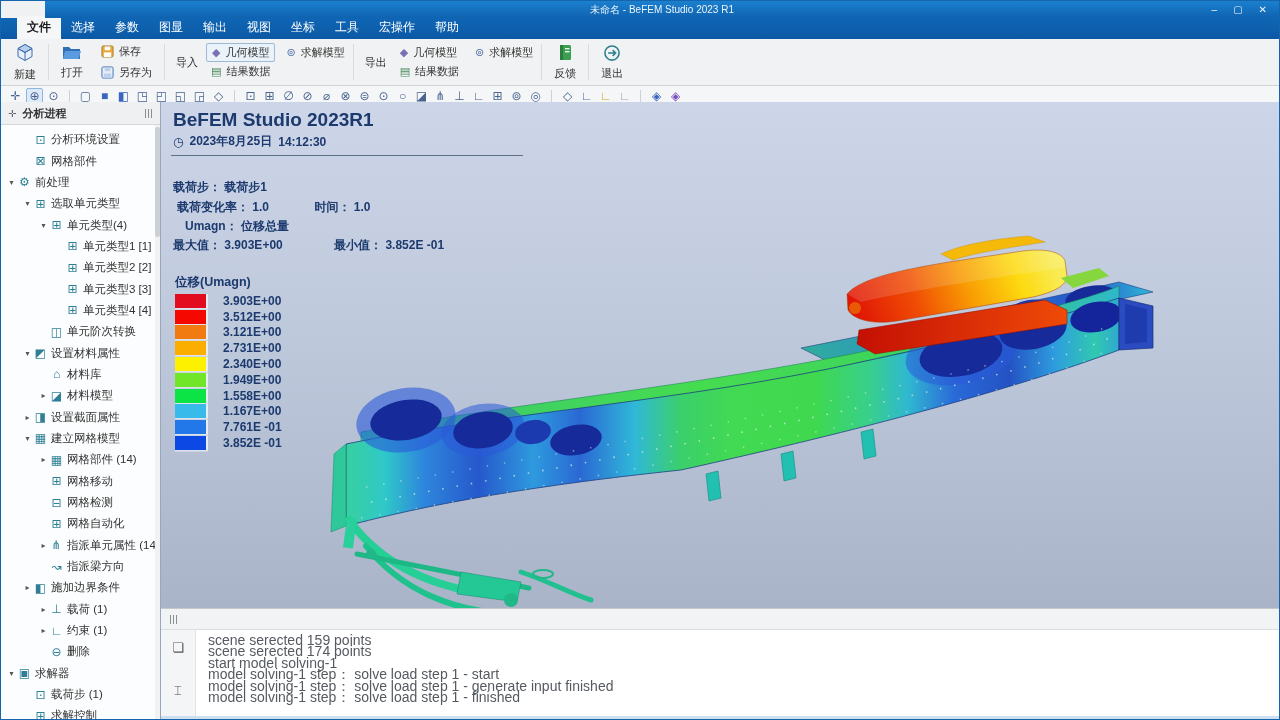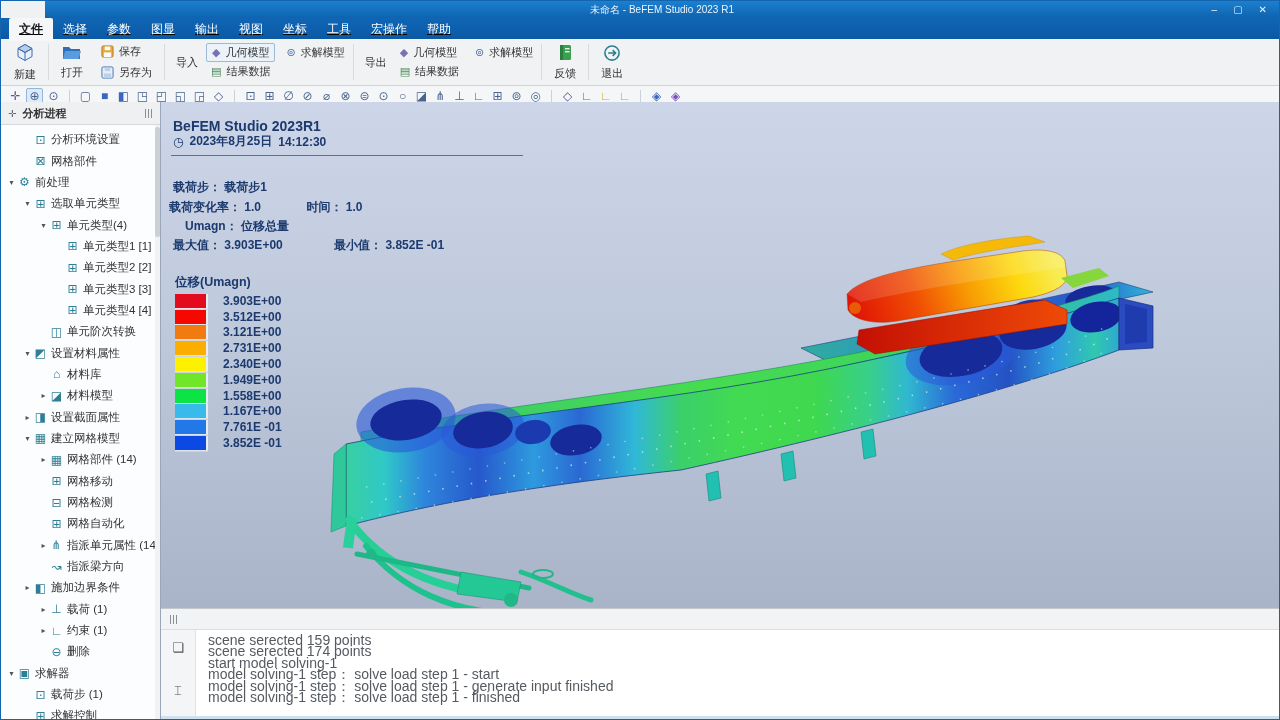--- a/index.html
+++ b/index.html
@@ -6,21 +6,21 @@
   body{font-family:"Liberation Sans","DejaVu Sans",sans-serif;}
   .app{position:relative;width:1280px;height:720px;overflow:hidden;background:#f0f1f2;border:1px solid #1565ae;box-sizing:border-box;}
 
   
   .titlebar{height:17px;background:linear-gradient(180deg,#1b80cf,#0f63b0);position:relative;display:flex;align-items:center;color:#eaf4fc;margin-left:44px;}
   .titlebar .title{position:absolute;left:0;right:0;text-align:center;font-size:10px;}
   .win-controls{margin-left:auto;display:flex;gap:16px;padding-right:12px;font-size:10px;z-index:2;}
   .win-controls span{cursor:default;}
 
   
-  .menubar{height:21px;background:linear-gradient(180deg,#0f66b5,#0c59a5);display:flex;align-items:flex-start;padding-left:8px;text-decoration:underline;}
+  .menubar{height:21px;background:linear-gradient(180deg,#0f66b5,#0c59a5);display:flex;align-items:flex-end;padding-left:16px;}
   .menu-item{color:#fff;font-size:12px;padding:3px 10px 3px 10px;}
   .menu-item.active{background:#f4f6f7;color:#1a1a1a;border-radius:2px 2px 0 0;font-weight:bold;}
 
   
   .ribbon{height:42px;background:#f1f2f3;border-bottom:1px solid #d0d4d8;display:flex;align-items:stretch;padding:2px 4px;}
   .rb-big{display:flex;flex-direction:column;align-items:center;justify-content:center;gap:4px;padding:1px 9px;font-size:11px;color:#333;}
   .rb-sep{width:1px;background:#d9dcdf;margin:3px 3px;}
   .rb-stack{display:flex;flex-direction:column;justify-content:center;gap:4px;padding:0 4px;}
   .rb-small{display:flex;align-items:center;gap:5px;font-size:11px;color:#333;padding:1px 5px;}
   .rb-small.boxed{border:1px solid #9db9d6;background:#eaf2fa;border-radius:2px;}
@@ -49,27 +49,27 @@
   .tr-ico{width:15px;font-size:12px;color:#2e7f96;text-align:center;margin-right:3px;flex:0 0 auto;}
   .tr-swatch{width:9px;height:9px;margin-left:5px;border:1px solid rgba(0,0,0,.15);flex:0 0 auto;}
   .sb-scroll{position:absolute;right:0;top:0;bottom:0;width:5px;background:#f1f2f3;}
   .sb-thumb{position:absolute;top:2px;right:0;width:5px;height:110px;background:#ccd1d6;border-radius:2px;}
 
   .right{flex:1;position:relative;min-width:0;}
   .viewport{position:absolute;top:0;left:0;right:0;height:506px;background:linear-gradient(180deg,#cdd6e8 0%,#bfc9dc 45%,#a9b4c9 100%);overflow:hidden;}
   .viewport svg.model{position:absolute;top:0;left:0;}
 
   .vp-overlay{position:absolute;color:#1c3a6e;}
-  .vp-title{left:12px;top:16px;font-size:14px;font-weight:bold;}
+  .vp-title{left:12px;top:7px;font-size:19px;font-weight:bold;}
   .vp-date{left:12px;top:31px;font-size:12px;font-weight:600;display:flex;gap:6px;align-items:center;}
   .vp-date .clock{font-size:12px;}
   .vp-line{position:absolute;left:10px;top:53px;width:352px;height:1px;background:#5f7189;}
   .vp-row{font-size:12px;font-weight:600;}
   .vp-r1{left:12px;top:77px;}
-  .vp-r2{left:8px;top:97px;}
+  .vp-r2{left:16px;top:97px;}
   .vp-r3{left:24px;top:116px;}
   .vp-r4{left:12px;top:135px;}
   .ml1{margin-left:42px;}
   .ml2{margin-left:48px;}
   .legend-title{left:14px;top:172px;font-size:12.5px;font-weight:600;}
   .legend{position:absolute;left:14px;top:191px;}
   .legend-row{display:flex;align-items:center;height:15.8px;}
   .legend-sw{width:31px;height:14px;border-right:2px solid #e8edf4;box-shadow:0 1.5px 0 #dde4ee;}
   .legend-val{margin-left:15px;font-size:12px;font-weight:600;color:#1c3a6e;}
 

